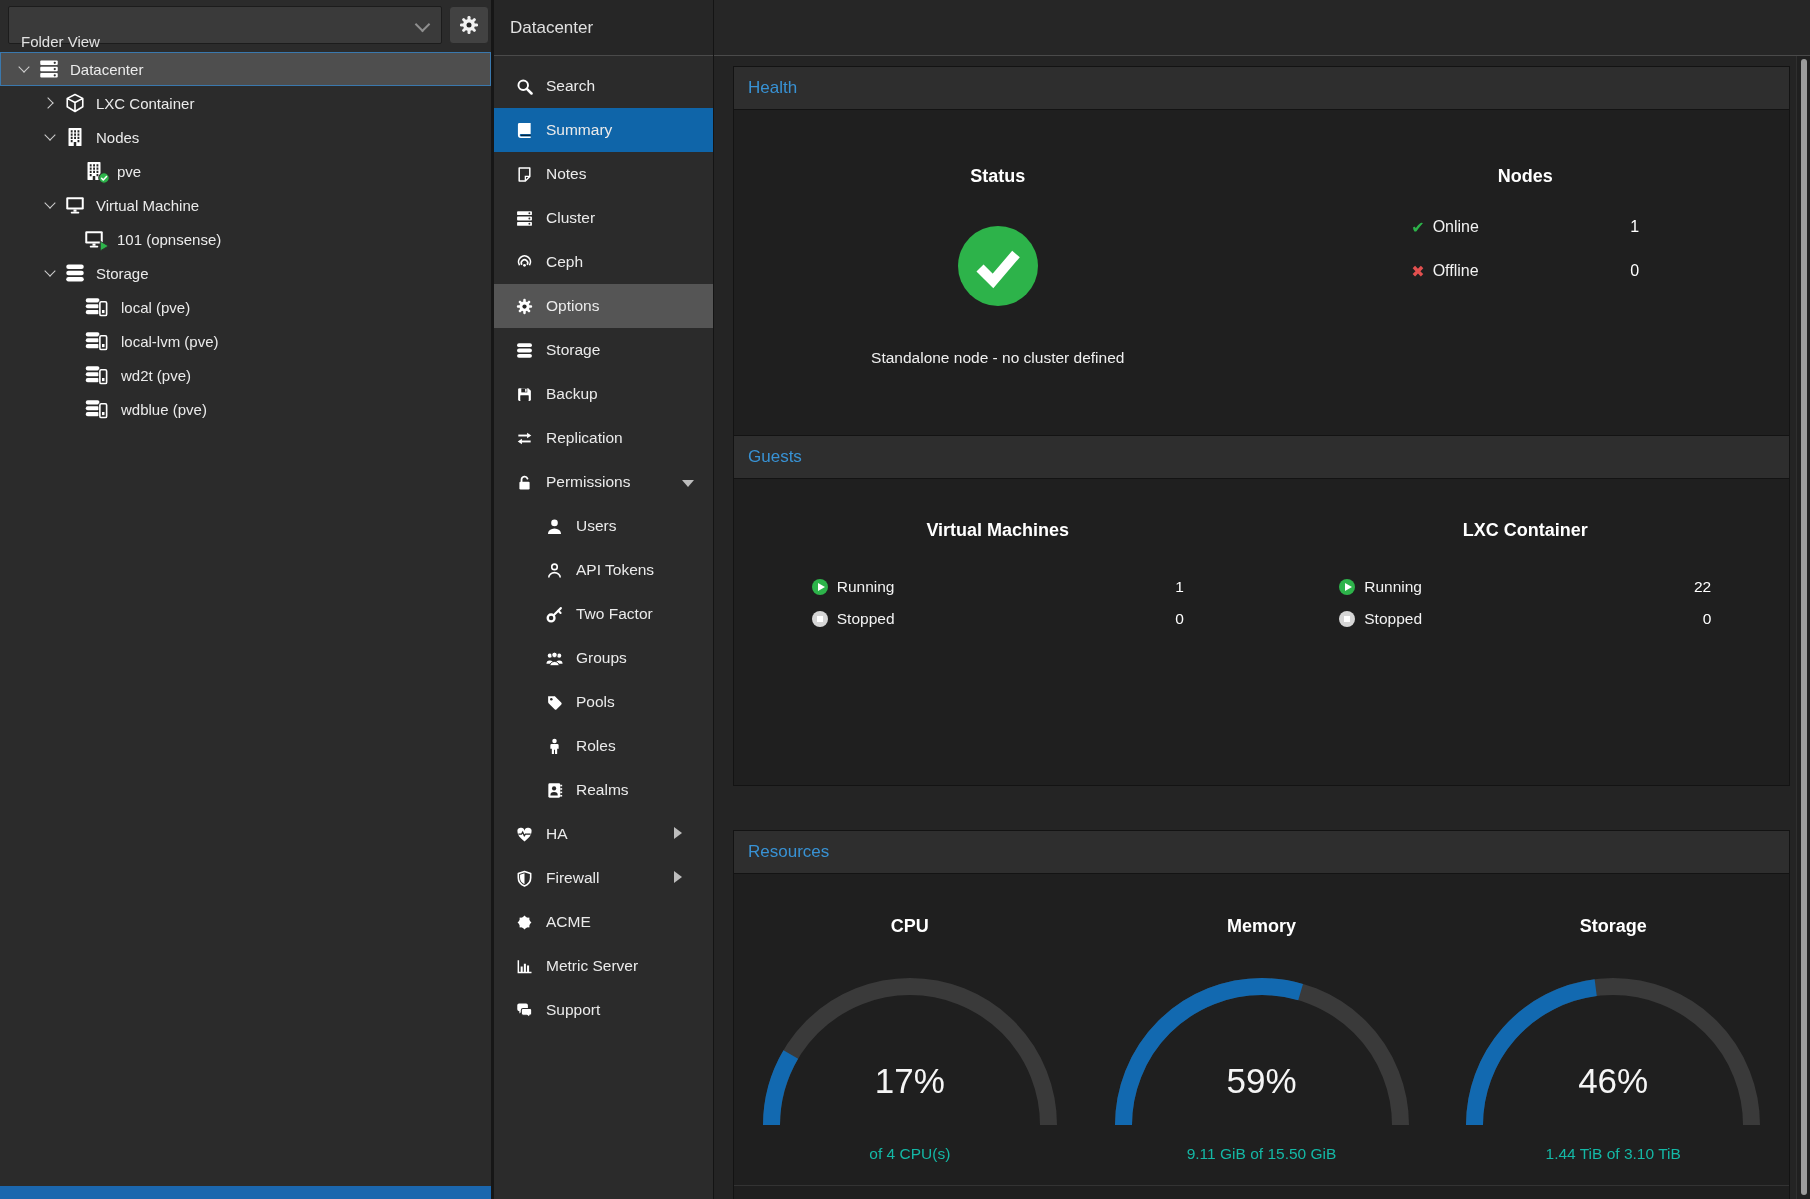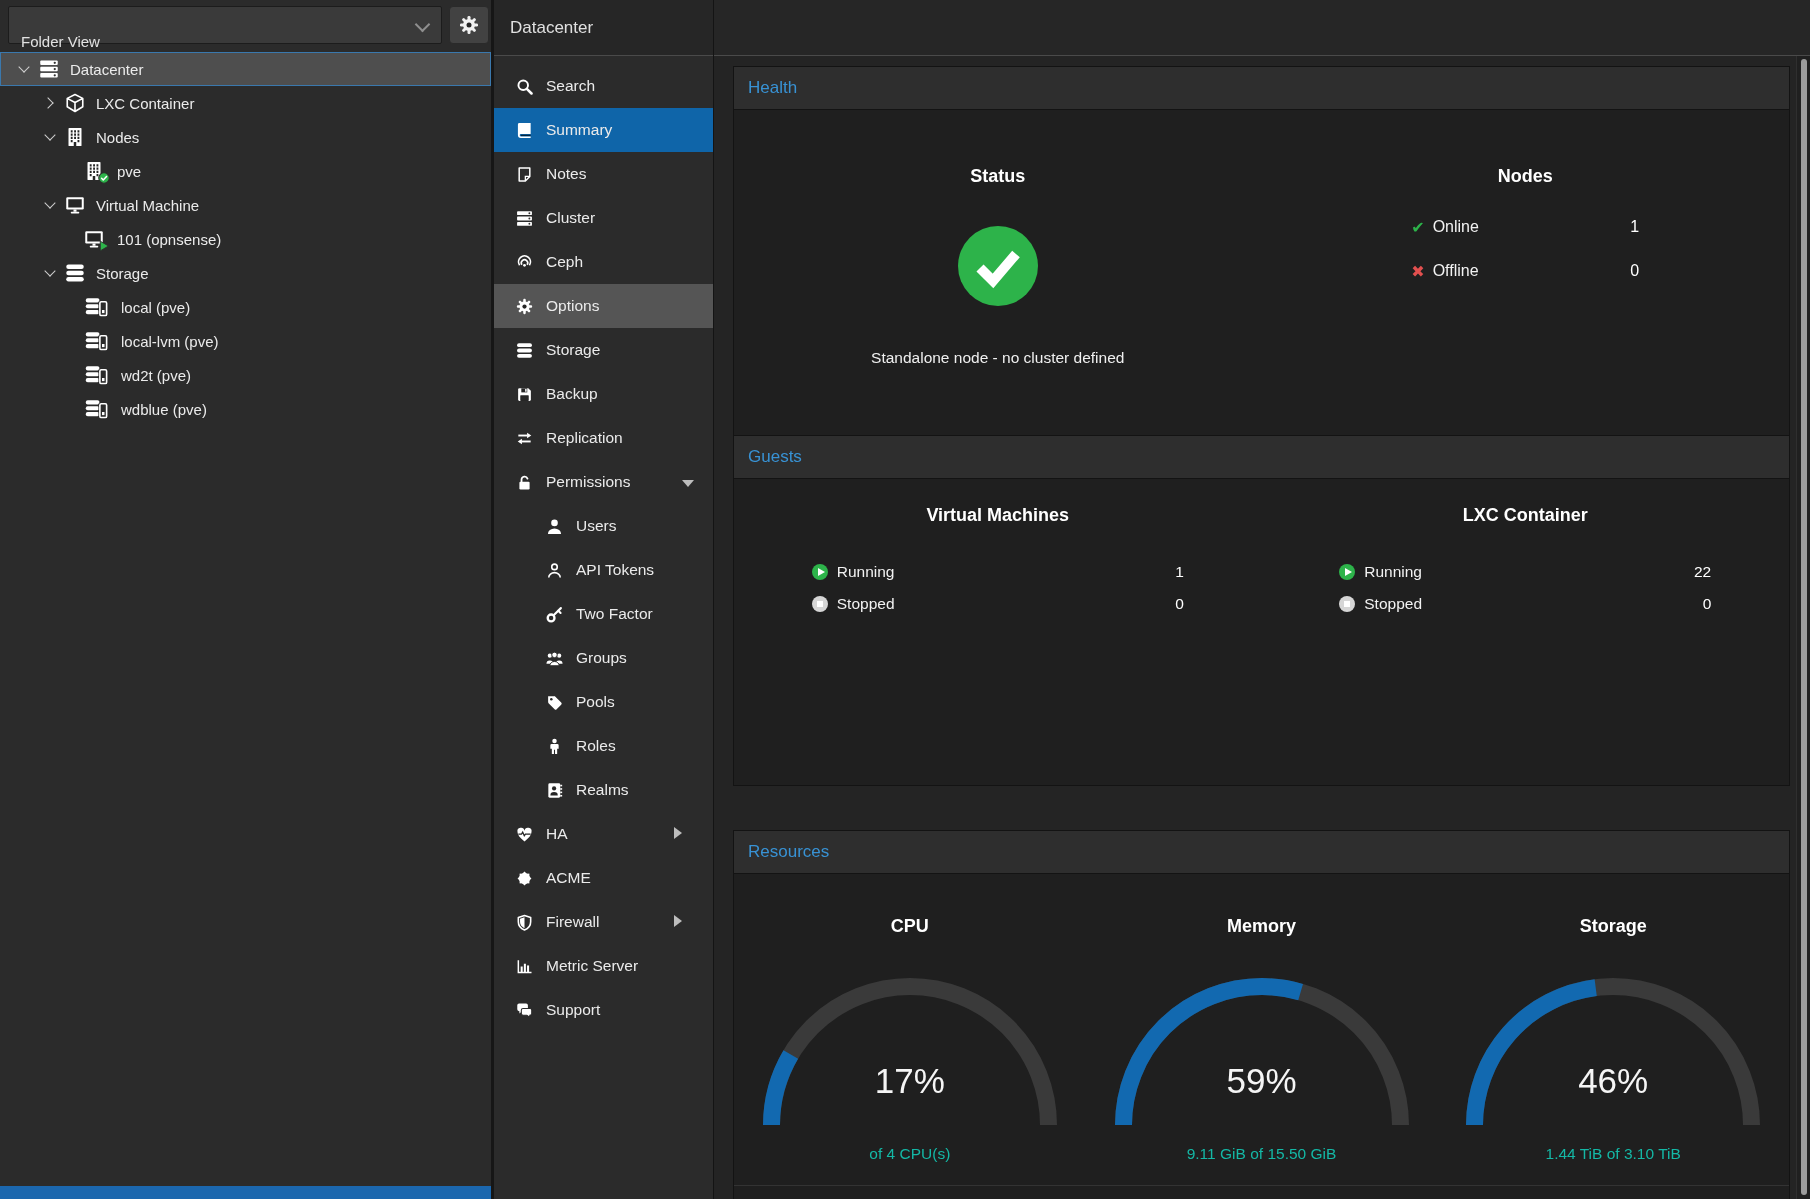--- a/index.html
+++ b/index.html
@@ -82,21 +82,21 @@
   #panel-health .col{padding-top:56px;}
   .ok-circle{margin-top:38px;width:82px;height:82px;}
   .status-msg{margin-top:42px;font-size:15.5px;color:#f0f0f0;}
   .node-rows{margin-top:18px;width:228px;}
   .nrow{height:44px;display:flex;align-items:center;font-size:16px;color:#f2f2f2;}
   .nrow .nv{margin-left:auto;color:#ffffff;}
   .glyph{font-family:"DejaVu Sans", sans-serif;font-size:16px;margin-right:8px;}
   .glyph-check::before{content:"\2714";color:#2db34a;}
   .glyph-cross::before{content:"\2716";color:#e2504f;}
   
-  #panel-guests .col{padding-top:26px;}
+  #panel-guests .col{padding-top:41px;}
   .grows{margin-top:30px;width:372px;}
   .grow{height:32px;display:flex;align-items:center;font-size:15.5px;color:#f2f2f2;}
   .grow .gv{margin-left:auto;color:#ffffff;}
   .ic-run,.ic-stop{width:16px;height:16px;border-radius:50%;position:relative;margin-right:9px;flex:0 0 16px;}
   .ic-run{background:#2db34a;}
   .ic-run::after{content:"";position:absolute;left:6px;top:4px;
     border-left:7px solid #fff;border-top:4px solid transparent;border-bottom:4px solid transparent;}
   .ic-stop{background:#d6d6d6;}
   .ic-stop::after{content:"";position:absolute;left:5px;top:5px;width:6px;height:6px;background:#fff;}
   
@@ -492,30 +492,30 @@
   </div>
   <div class="mi">
     <svg class="mic">
         <use href="#sym-heartbeat"></use>
       </svg>
     <span class="mil">HA</span>
     <span class="caret-right"></span>
   </div>
   <div class="mi">
     <svg class="mic">
-        <use href="#sym-burst"></use>
-      </svg>
-    <span class="mil">ACME</span>
-  </div>
-  <div class="mi">
-    <svg class="mic">
         <use href="#sym-shield"></use>
       </svg>
     <span class="mil">Firewall</span>
     <span class="caret-right"></span>
+  </div>
+  <div class="mi">
+    <svg class="mic">
+        <use href="#sym-burst"></use>
+      </svg>
+    <span class="mil">ACME</span>
   </div>
   <div class="mi">
     <svg class="mic">
         <use href="#sym-chart"></use>
       </svg>
     <span class="mil">Metric Server</span>
   </div>
   <div class="mi">
     <svg class="mic">
         <use href="#sym-comments"></use>

